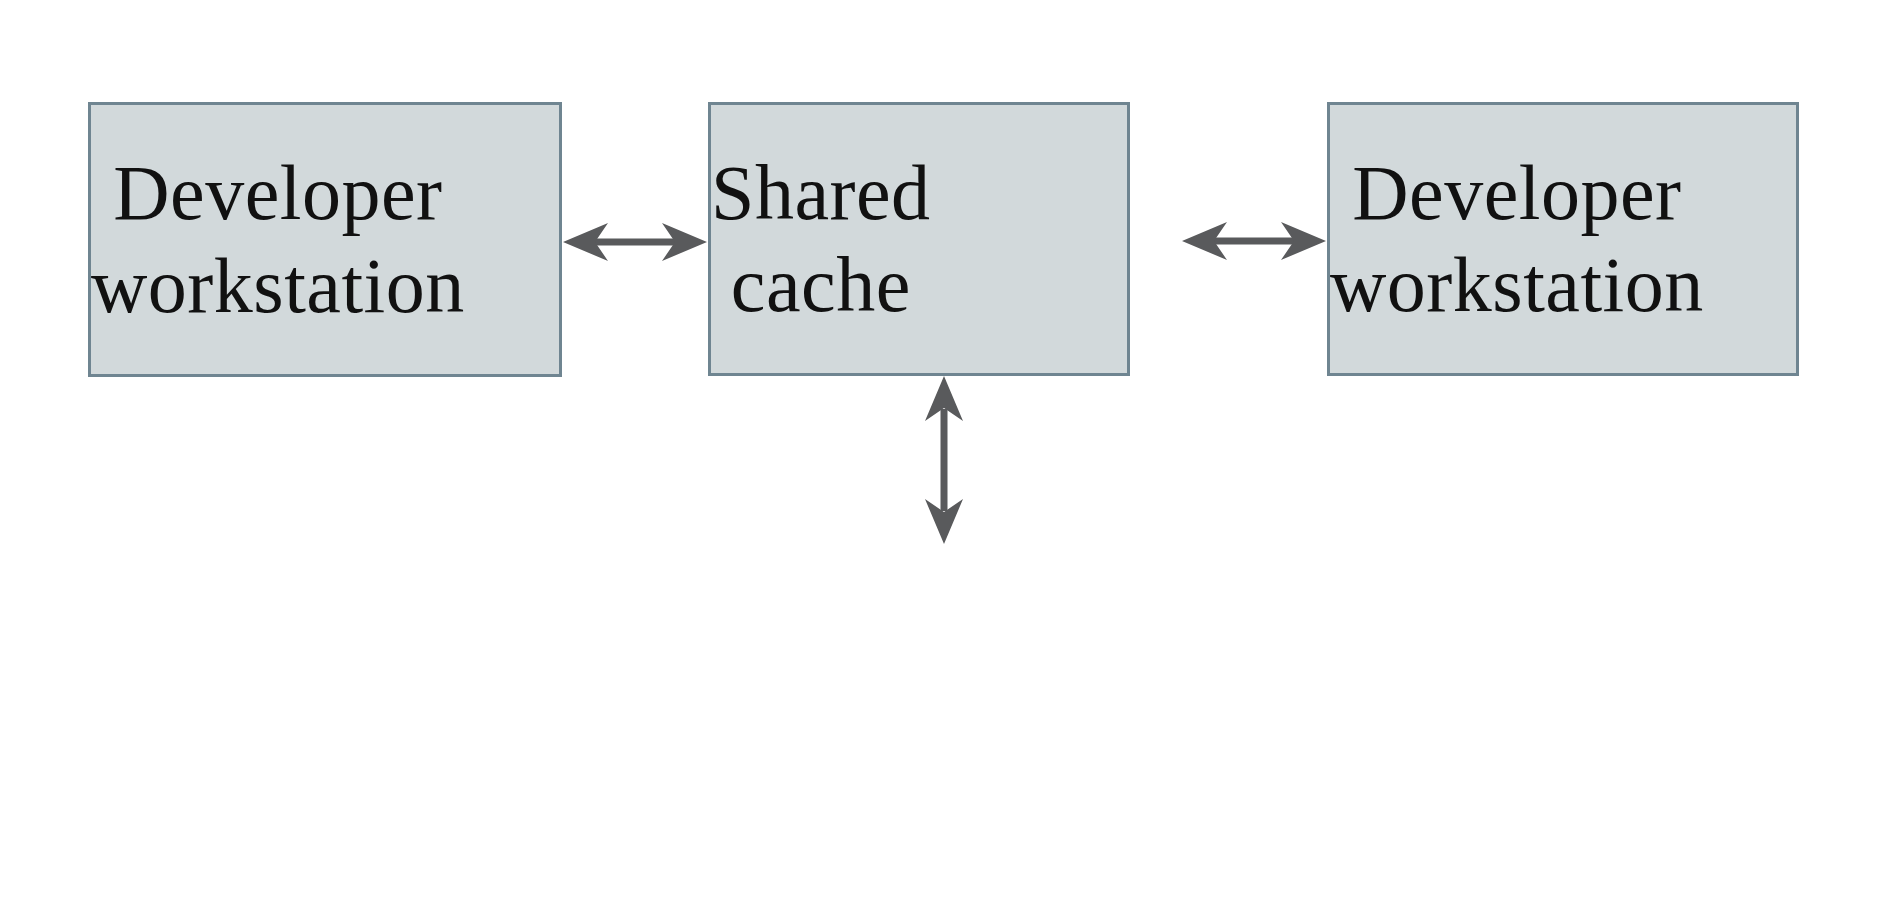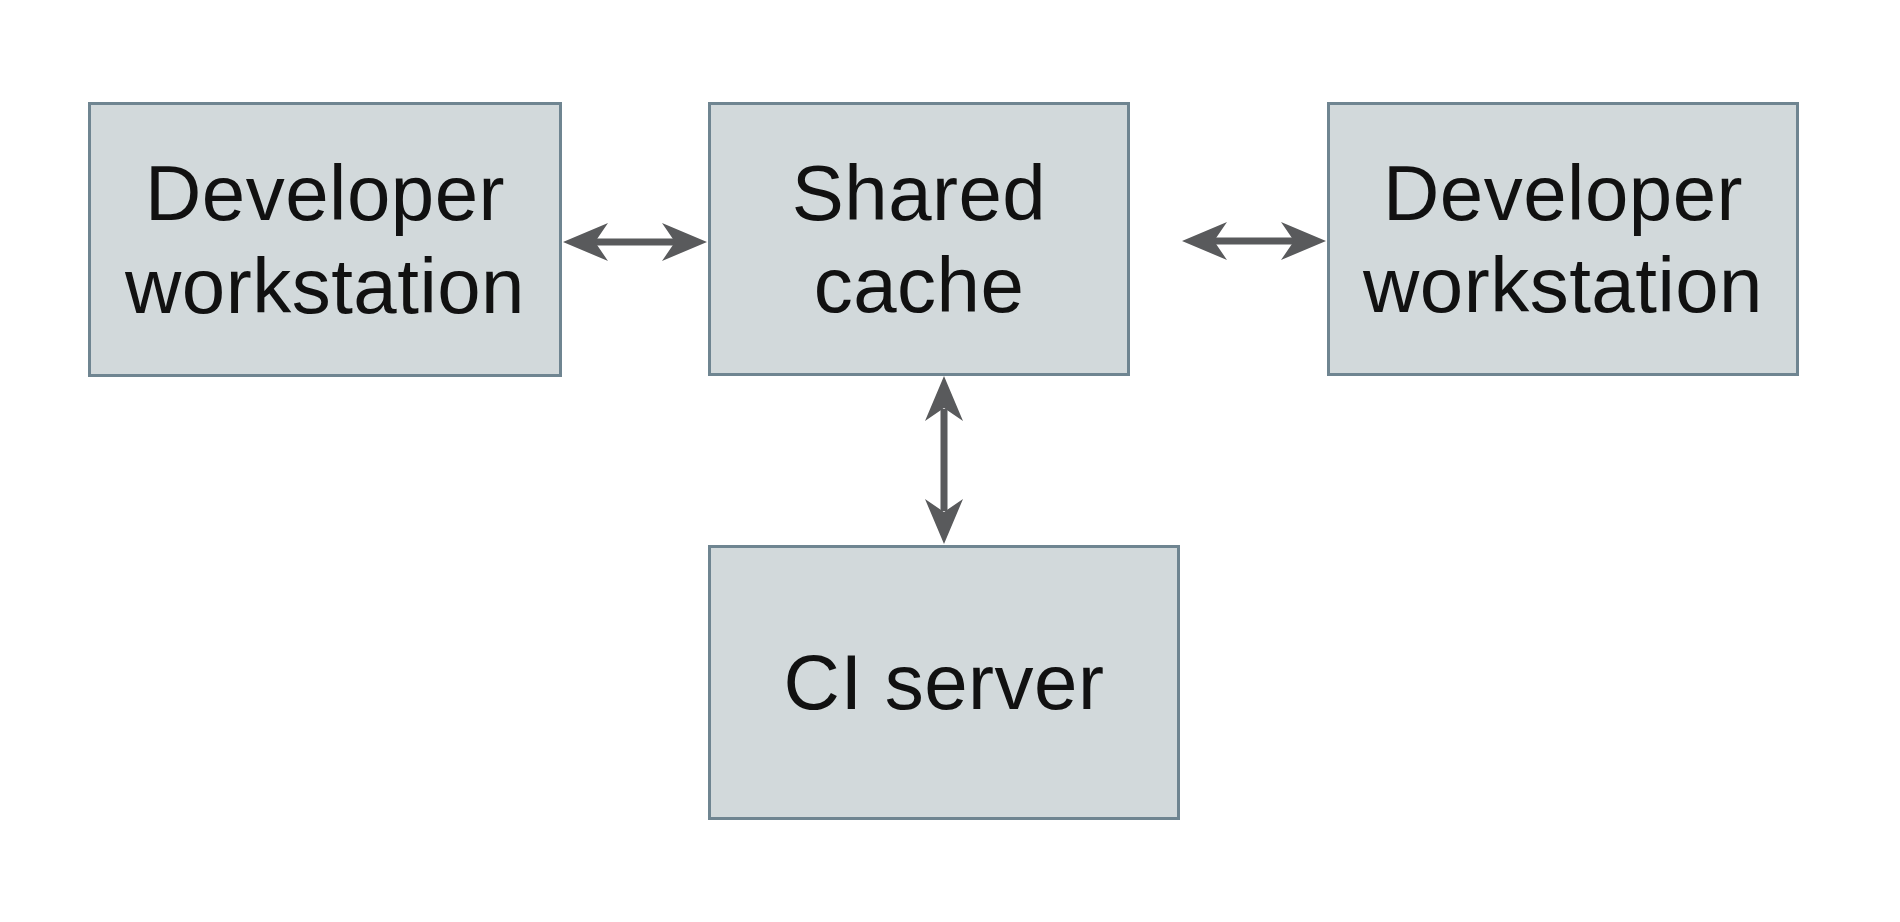--- a/index.html
+++ b/index.html
@@ -22,21 +22,22 @@
     width: 1900px;
     height: 922px;
     background: var(--background, #ffffff);
   }
   .node {
     position: absolute;
     background: var(--box-fill, #d2d9db);
     border: 3px solid var(--box-border, #6f8591);
     display: flex;
     align-items: center;
-    justify-content: center;
+    justify-content: flex-start;
+    font-family: Liberation Serif, serif;
   }
   .node-label {
     font-size: 78px;
     line-height: 1.18;
     color: var(--text, #111111);
     text-align: center;
     white-space: pre-line;
     letter-spacing: 0.5px;
   }
   #node-dev-left   { left:  88px; top: 102px; width: 474px; height: 275px; }
@@ -61,23 +62,20 @@
   <div class="node" id="node-shared">
     <div class="node-label">Shared
 cache</div>
   </div>
 
   <div class="node" id="node-dev-right">
     <div class="node-label">Developer
 workstation</div>
   </div>
 
-  <div class="node" id="node-ci-server">
-    <div class="node-label">CI server</div>
-  </div>
 
   <svg class="edge" id="edge-left" viewBox="0 0 146 40" aria-hidden="true">
     <rect x="30" y="16.5" width="86" height="7" fill="#595a5c"></rect>
     <path d="M1,20 L46,1 L33,20 L46,39 Z" fill="#595a5c"></path>
     <path d="M145,20 L100,1 L113,20 L100,39 Z" fill="#595a5c"></path>
   </svg>
 
   <svg class="edge" id="edge-right" viewBox="0 0 146 40" aria-hidden="true">
     <rect x="30" y="16.5" width="86" height="7" fill="#595a5c"></rect>
     <path d="M1,20 L46,1 L33,20 L46,39 Z" fill="#595a5c"></path>

